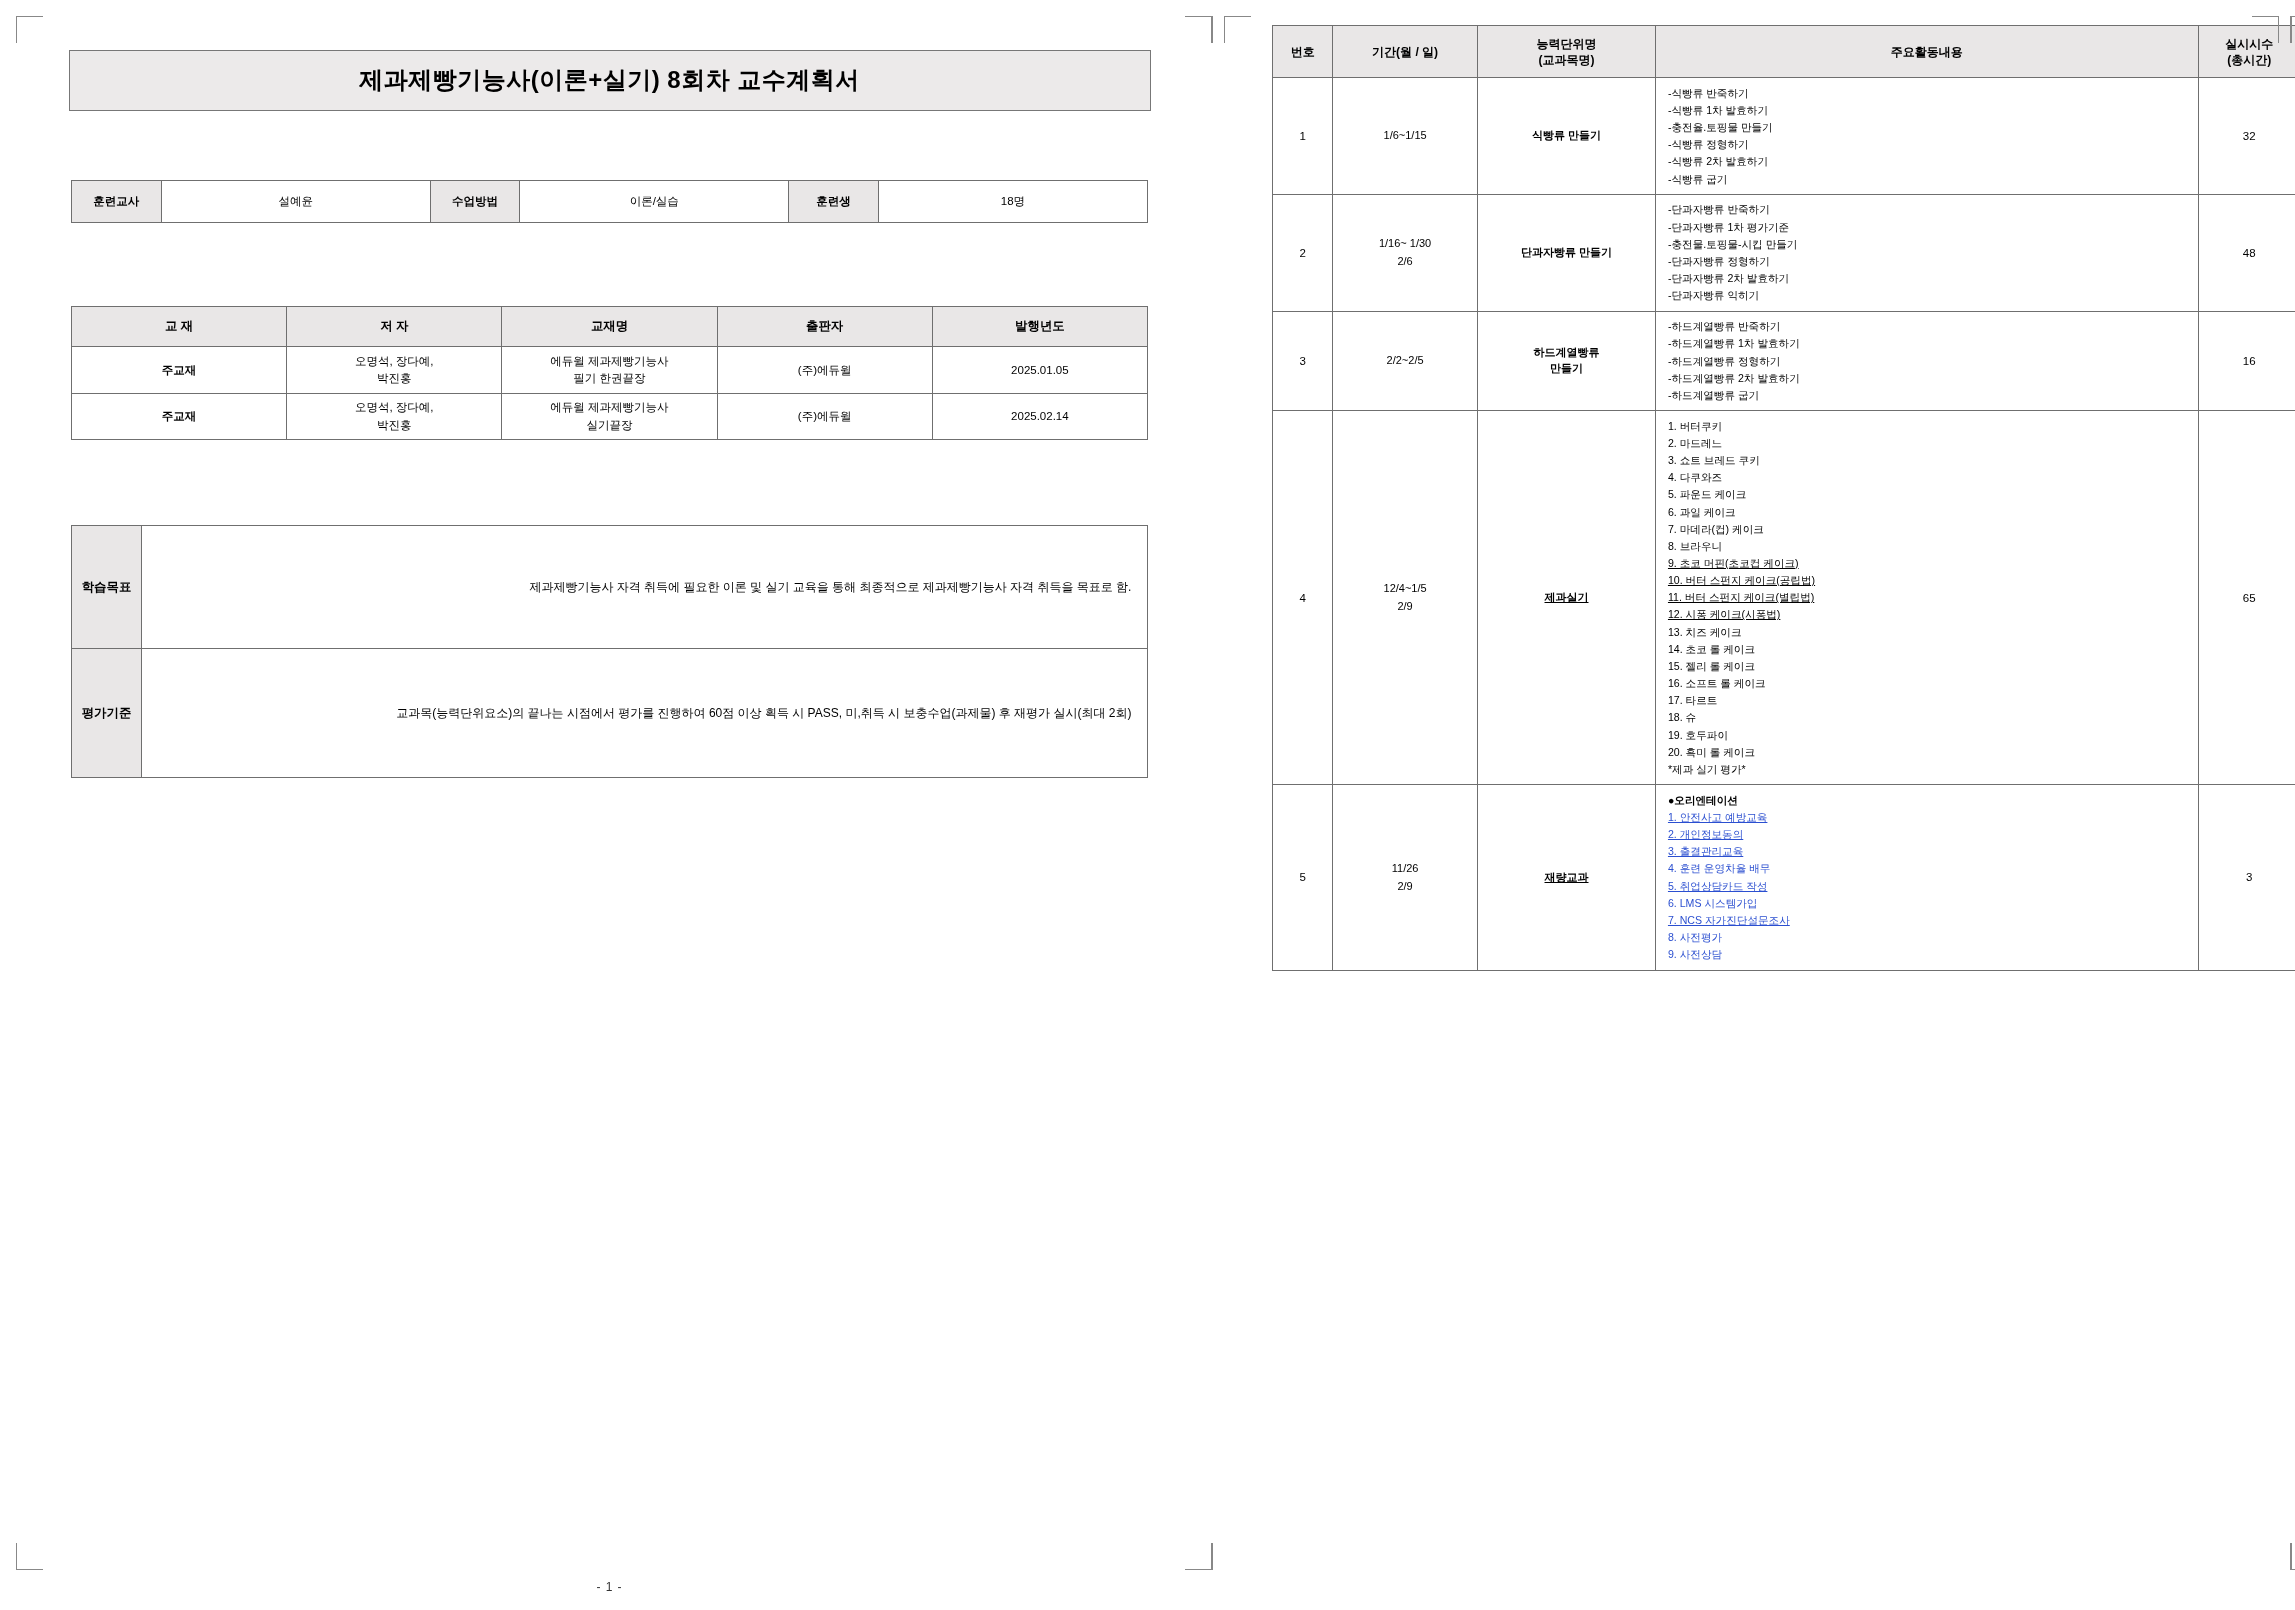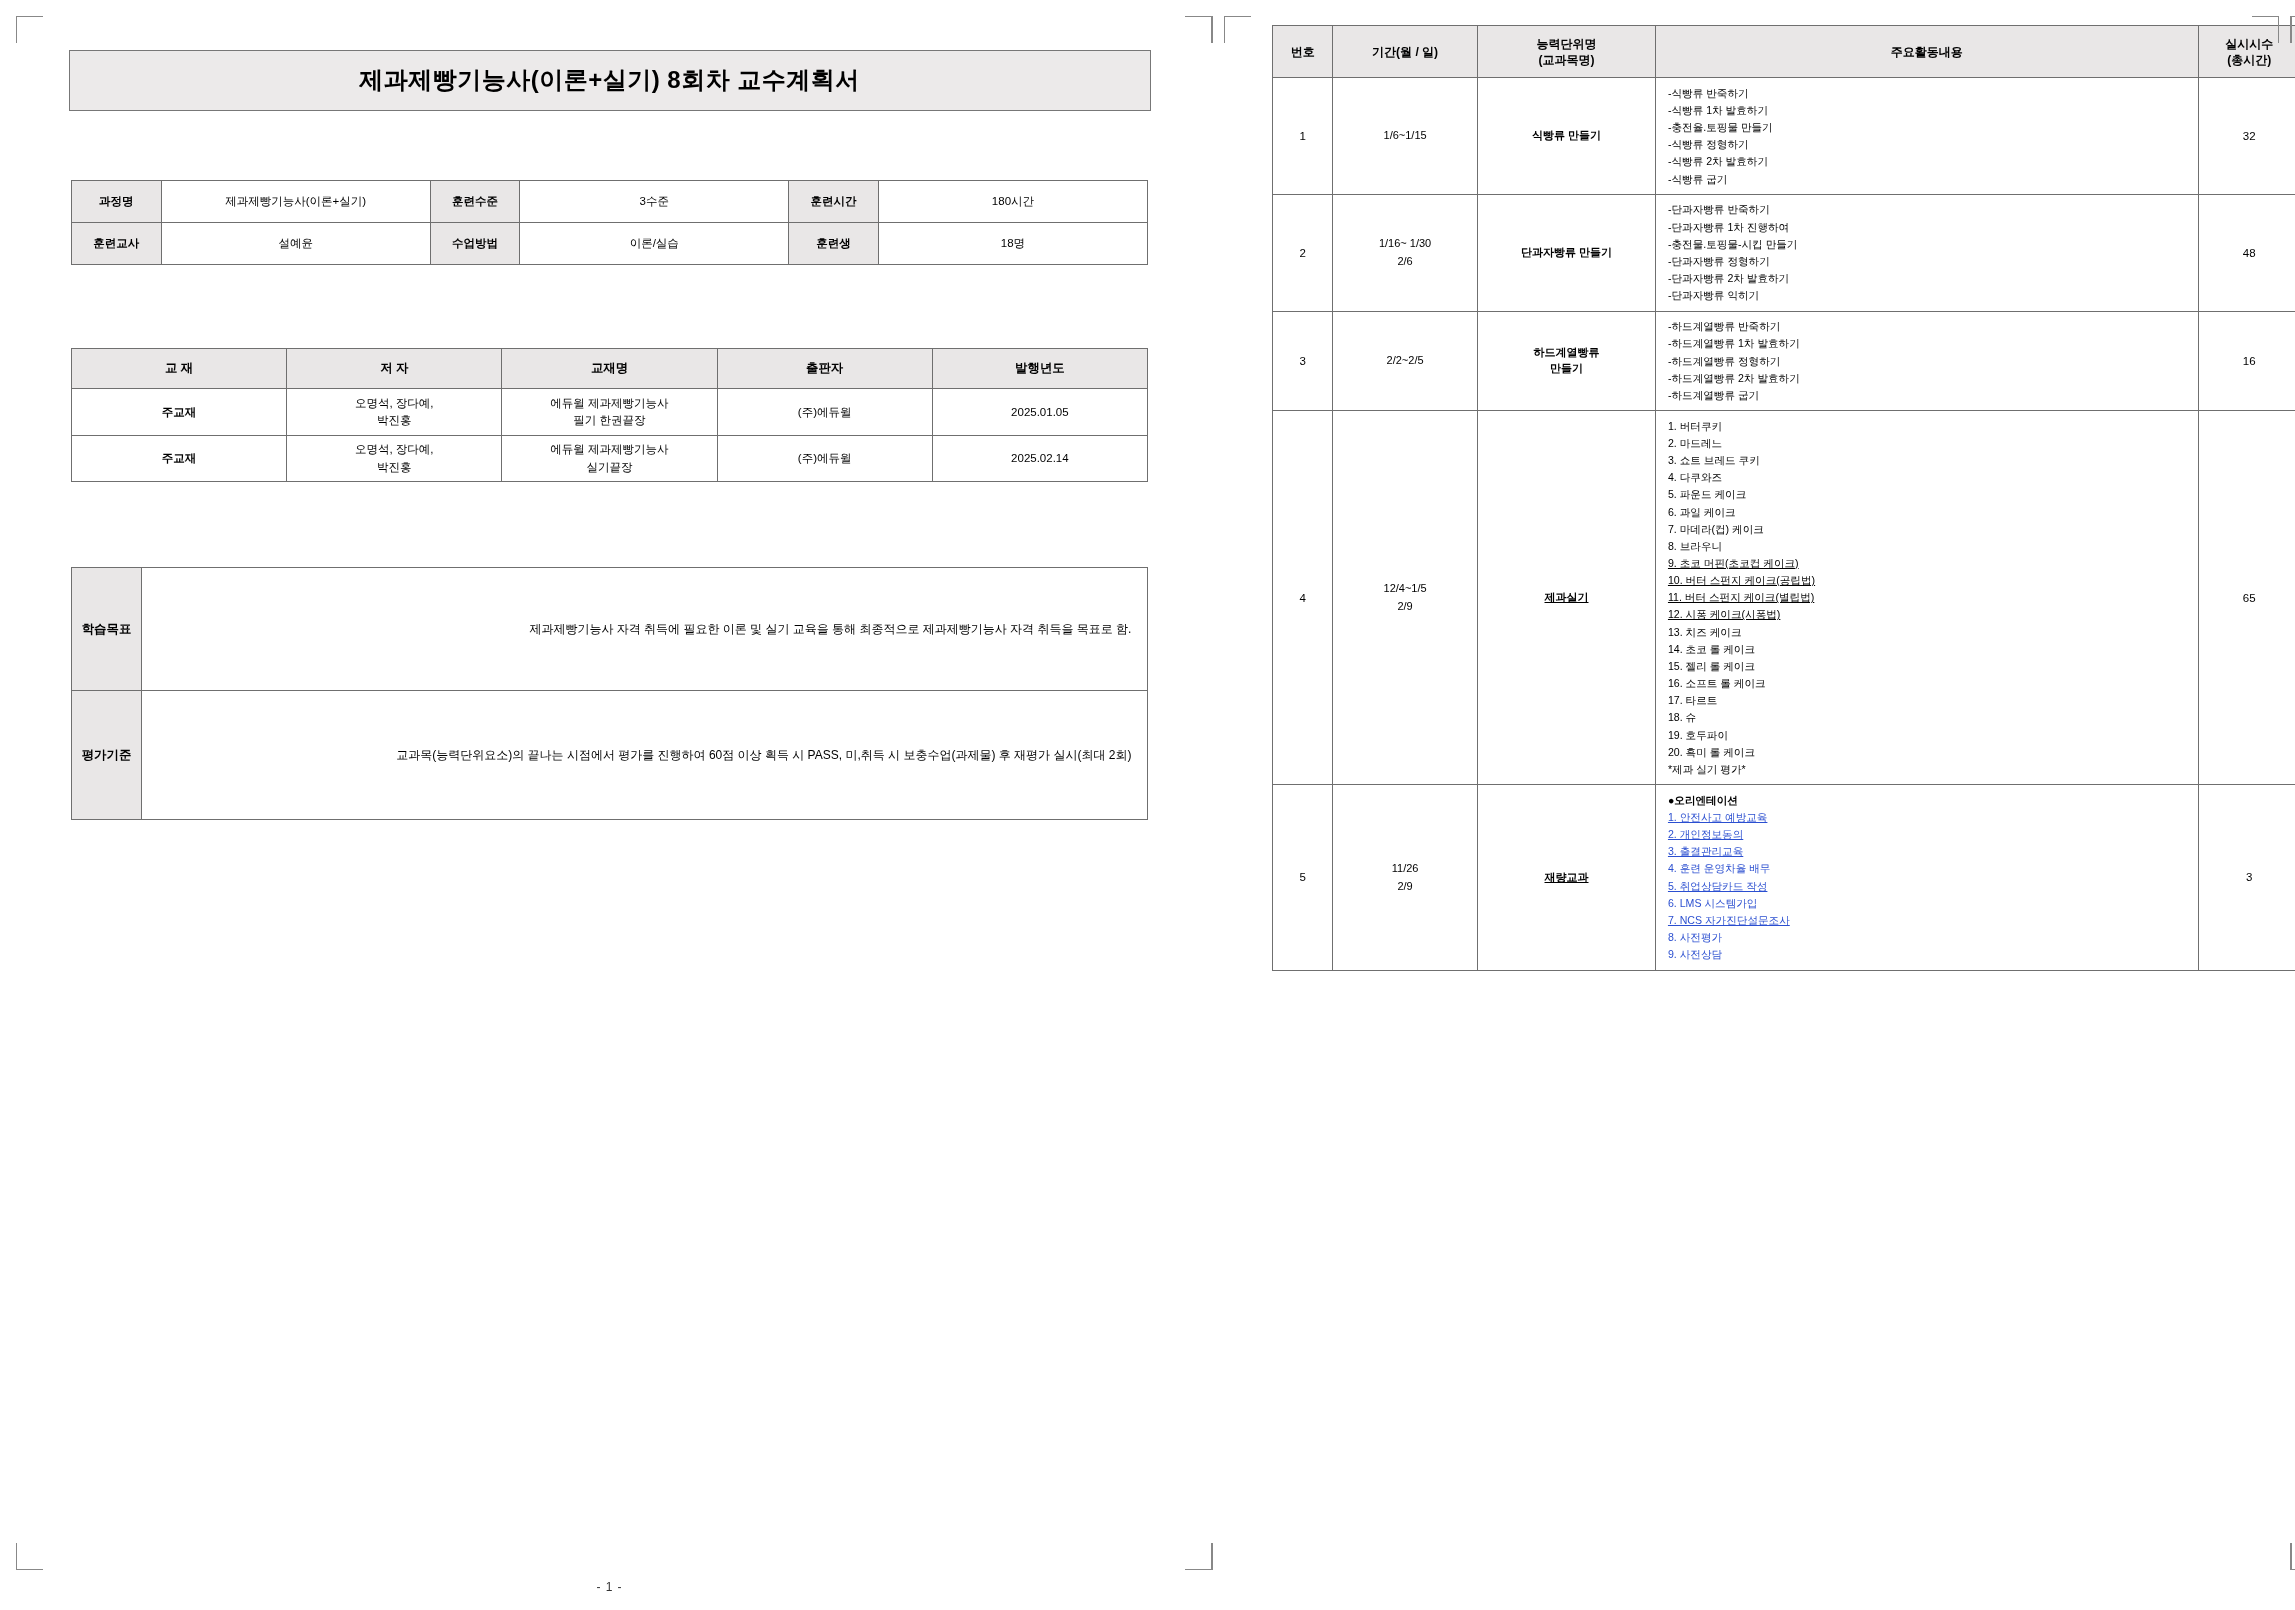--- a/index.html
+++ b/index.html
@@ -152,28 +152,20 @@
     <div class="cmark h" style="right:6.4px; bottom:41px;"></div>
     <div class="cmark v" style="right:6.4px; bottom:41px;"></div>
 
     <div class="title-box">
       <div class="title-text">제과제빵기능사(이론+실기) 8회차 교수계획서</div>
     </div>
 
     <table class="info-table">
       <tbody>
         <tr>
-          <td class="lbl">과정명</td>
-          <td>제과제빵기능사(이론+실기)</td>
-          <td class="lbl">훈련수준</td>
-          <td>3수준</td>
-          <td class="lbl">훈련시간</td>
-          <td>180시간</td>
-        </tr>
-        <tr>
           <td class="lbl">훈련교사</td>
           <td>설예윤</td>
           <td class="lbl">수업방법</td>
           <td>이론/실습</td>
           <td class="lbl">훈련생</td>
           <td>18명</td>
         </tr>
       </tbody>
     </table>
 
@@ -270,21 +262,21 @@
         </tr>
 
         <tr>
           <td class="no">2</td>
           <td class="per" style="white-space:pre-line">1/16~ 1/30
 2/6</td>
           <td class="unit" style="white-space:pre-line">단과자빵류 만들기</td>
           <td class="act">
             <div class="list-lines">
               <div>-단과자빵류 반죽하기</div>
-              <div>-단과자빵류 1차 진행하여</div>
+              <div>-단과자빵류 1차 평가기준</div>
               <div>-충전물.토핑물-시킵 만들기</div>
               <div>-단과자빵류 정형하기</div>
               <div>-단과자빵류 2차 발효하기</div>
               <div>-단과자빵류 익히기</div>
             </div>
           </td>
           <td class="hrs">48</td>
         </tr>
 
         <tr>

